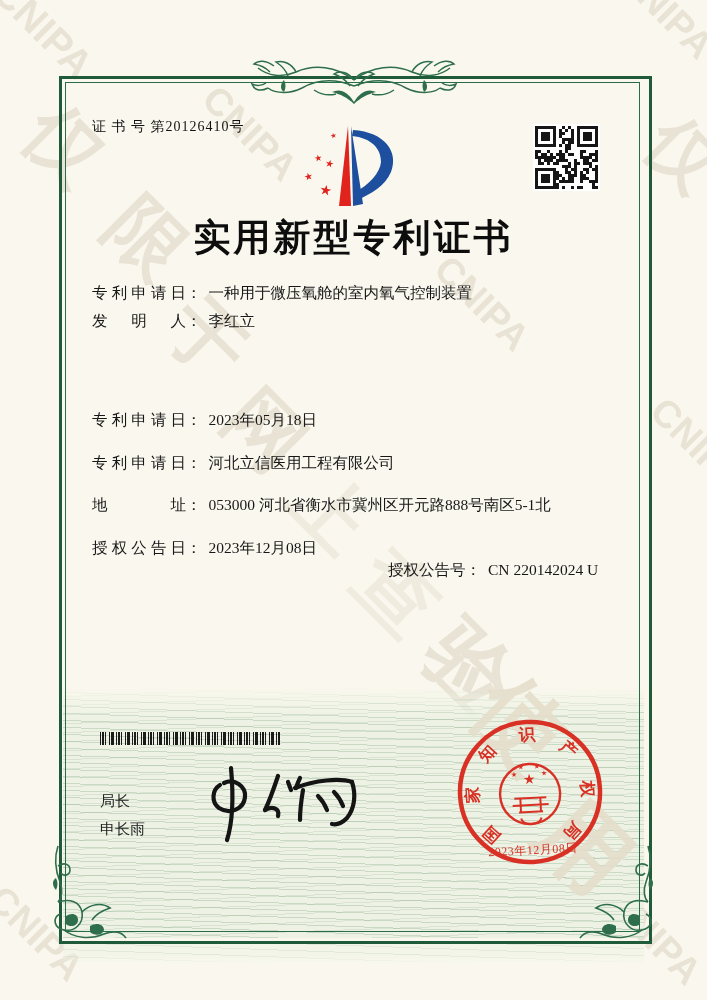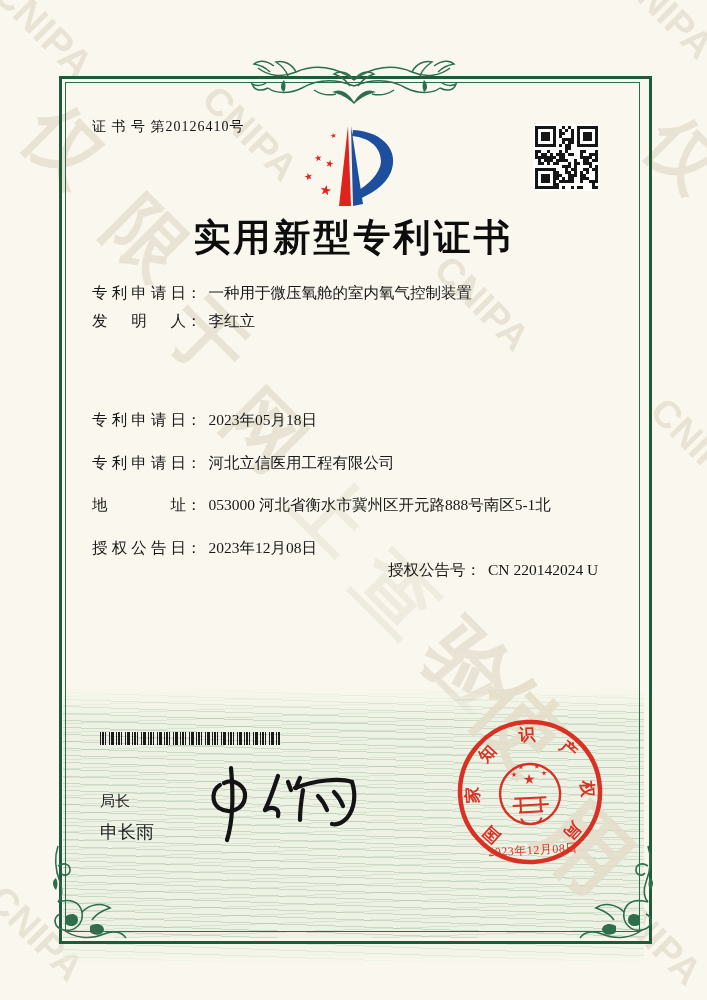--- a/index.html
+++ b/index.html
@@ -57,21 +57,21 @@
   .barcode{position:absolute;left:100px;top:732px;width:180px;height:13px;z-index:3;
     background:repeating-linear-gradient(90deg,
       #1b1b1b 0 1px, transparent 1px 2px,
       #1b1b1b 2px 4px, transparent 4px 5px,
       #1b1b1b 5px 6px, transparent 6px 9px,
       #1b1b1b 9px 10px, transparent 10px 11px,
       #1b1b1b 11px 14px, transparent 14px 16px);}
 
   .director-title{position:absolute;left:100px;top:792px;font-size:15px;z-index:3;
     font-family:"Liberation Sans",sans-serif;color:#222;}
-  .director-name{position:absolute;left:100px;top:820px;font-size:18px;z-index:3;
+  .director-name{position:absolute;left:100px;top:820px;font-size:15px;z-index:3;
     font-family:"Liberation Sans",sans-serif;color:#222;}
   .signature{position:absolute;left:200px;top:760px;z-index:3;}
   .seal{position:absolute;left:454px;top:716px;z-index:3;opacity:.95;}
 
   .page-number{position:absolute;left:59px;top:909px;width:589px;text-align:center;
     font-size:12.5px;letter-spacing:1.5px;z-index:3;color:#222;}
   .cont-box{position:absolute;left:270px;top:948px;width:148px;height:34px;z-index:3;
     background:#fcfaf2;display:flex;align-items:center;justify-content:center;
     font-size:14px;letter-spacing:2px;color:#1b1b1b;}
 </style>

